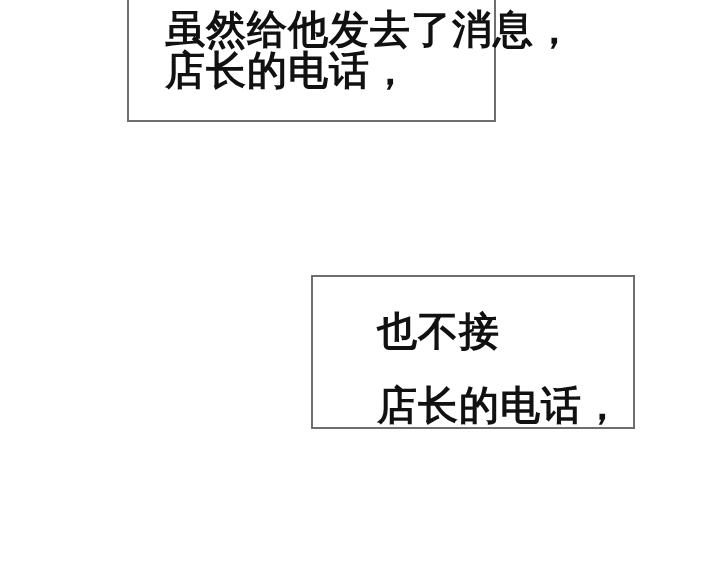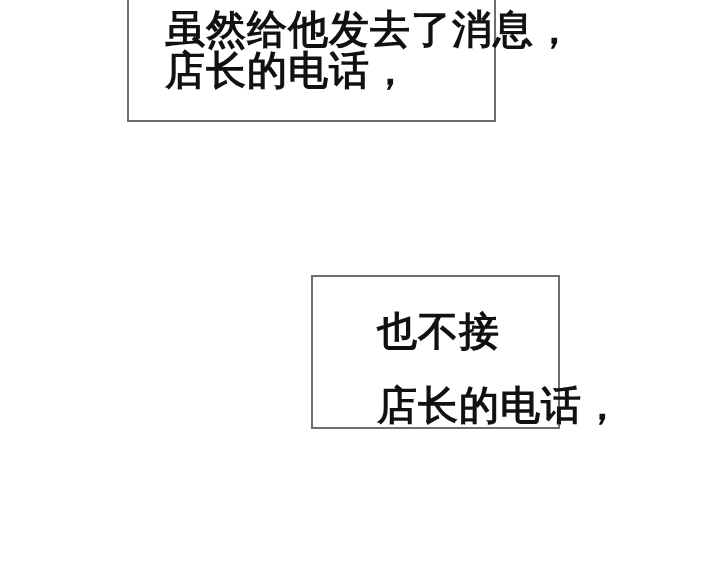--- a/index.html
+++ b/index.html
@@ -23,21 +23,21 @@
     }
     #box1 {
       left: 127px;
       top: -4px;
       width: 369px;
       height: 126px;
     }
     #box2 {
       left: 311px;
       top: 275px;
-      width: 249px;
+      width: 324px;
       height: 154px;
     }
     .caption-line {
       position: absolute;
       white-space: nowrap;
       font-size: 40px;
       line-height: 30px;
       font-weight: bold;
       letter-spacing: 1px;
     }

